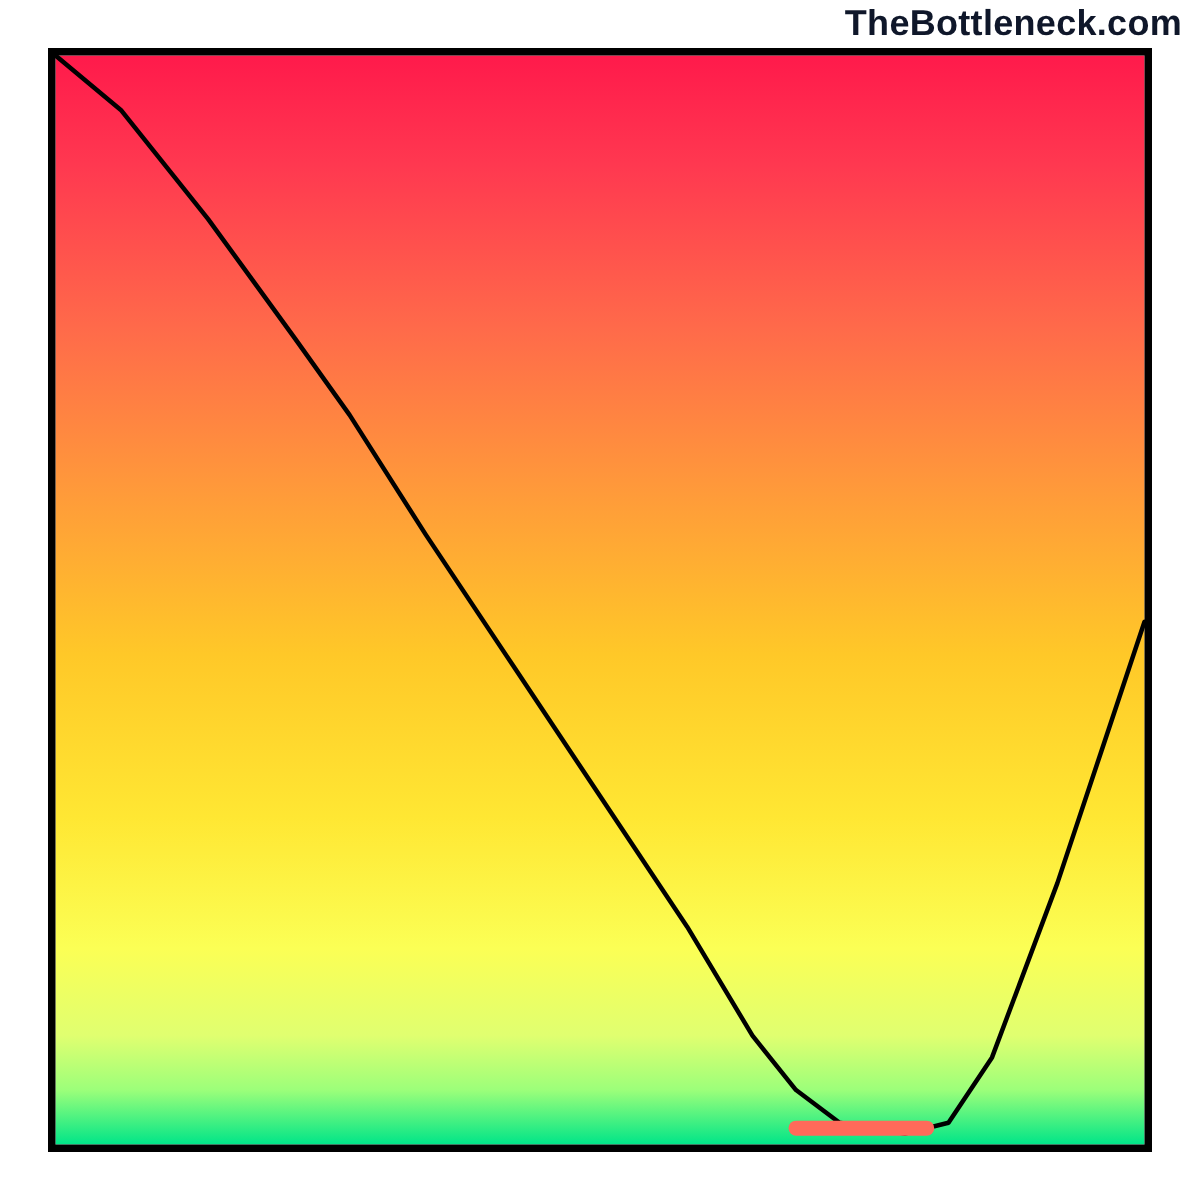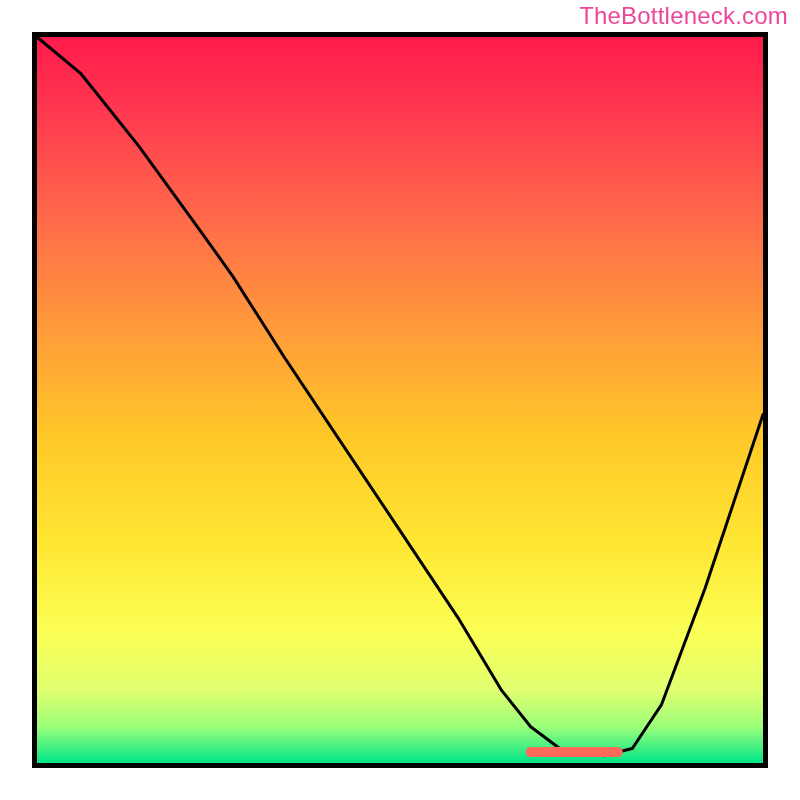--- a/index.html
+++ b/index.html
@@ -14,22 +14,22 @@
   .stage {
     position: relative;
     width: 800px;
     height: 800px;
   }
   .watermark {
     position: absolute;
     top: 2px;
     right: 12px;
     font-size: 24px;
-    font-weight: 400;
-    color: #ec4899;
+    font-weight: 700;
+    color: #0f172a;
     letter-spacing: 0.2px;
   }
   .plot-wrap {
     position: absolute;
     left: 32px;
     top: 32px;
     width: 736px;
     height: 736px;
   }
   svg {

